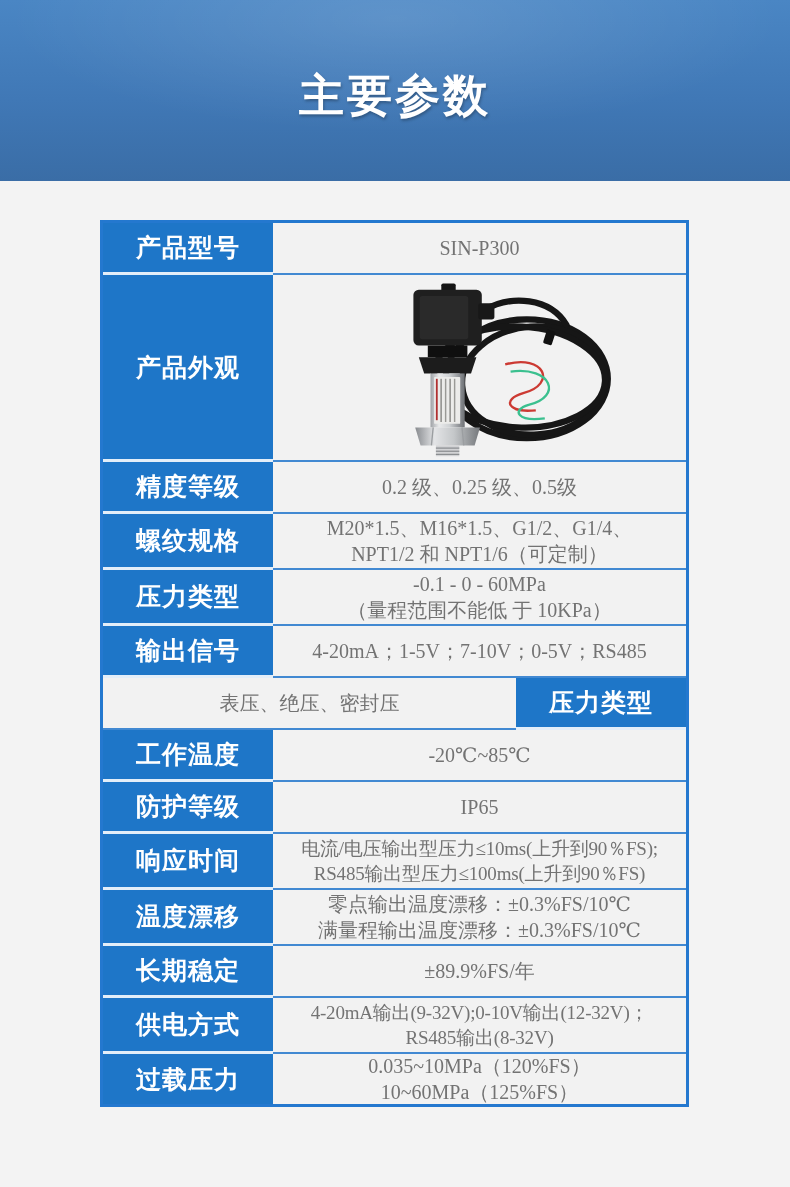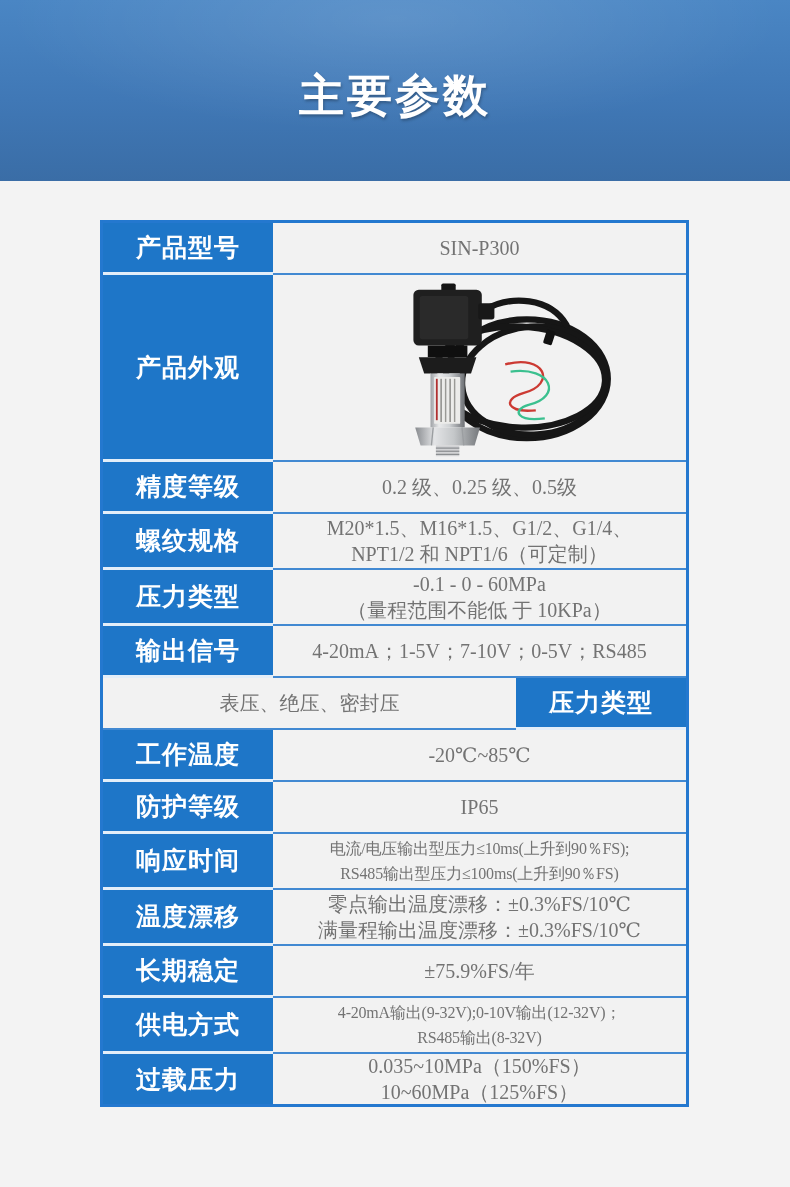--- a/index.html
+++ b/index.html
@@ -49,21 +49,21 @@
     font-size:20px;line-height:26px;text-align:center;
     padding:2px 4px;
   }
   .row:last-child .cell-label,
   .row:last-child .cell-value{border-bottom:none;}
   
   .h-s{height:52px;}      
   .h-d{height:56px;}      
   .h-e{height:50px;}      
   .h-img{height:187px;}
-  .tight{font-size:16px;line-height:25px;letter-spacing:-0.2px;}
+  .tight{font-size:19px;line-height:25px;letter-spacing:-0.2px;}
   .photo-wrap{display:flex;align-items:center;justify-content:center;width:100%;height:100%;}
 </style>
 </head>
 <body>
 
 <div class="banner">
   <h1>主要参数</h1>
 </div>
 
 <div class="spec-table">
@@ -209,33 +209,33 @@
     <div class="cell cell-label h-d">温度漂移</div>
     <div class="cell cell-value h-d">
       <span>零点输出温度漂移：±0.3%FS/10℃</span>
       <span>满量程输出温度漂移：±0.3%FS/10℃</span>
     </div>
   </div>
 
   <div class="row">
     <div class="cell cell-label h-s">长期稳定</div>
     <div class="cell cell-value h-s">
-      <span>±75.9%FS/年</span>
+      <span>±89.9%FS/年</span>
     </div>
   </div>
 
   <div class="row">
     <div class="cell cell-label h-d">供电方式</div>
     <div class="cell cell-value h-d tight">
       <span>4-20mA输出(9-32V);0-10V输出(12-32V)；</span>
       <span>RS485输出(8-32V)</span>
     </div>
   </div>
 
   <div class="row">
     <div class="cell cell-label h-e">过载压力</div>
     <div class="cell cell-value h-e">
-      <span>0.035~10MPa（150%FS）</span>
+      <span>0.035~10MPa（120%FS）</span>
       <span>10~60MPa（125%FS）</span>
     </div>
   </div>
 
 </div>
 
 </body></html>

